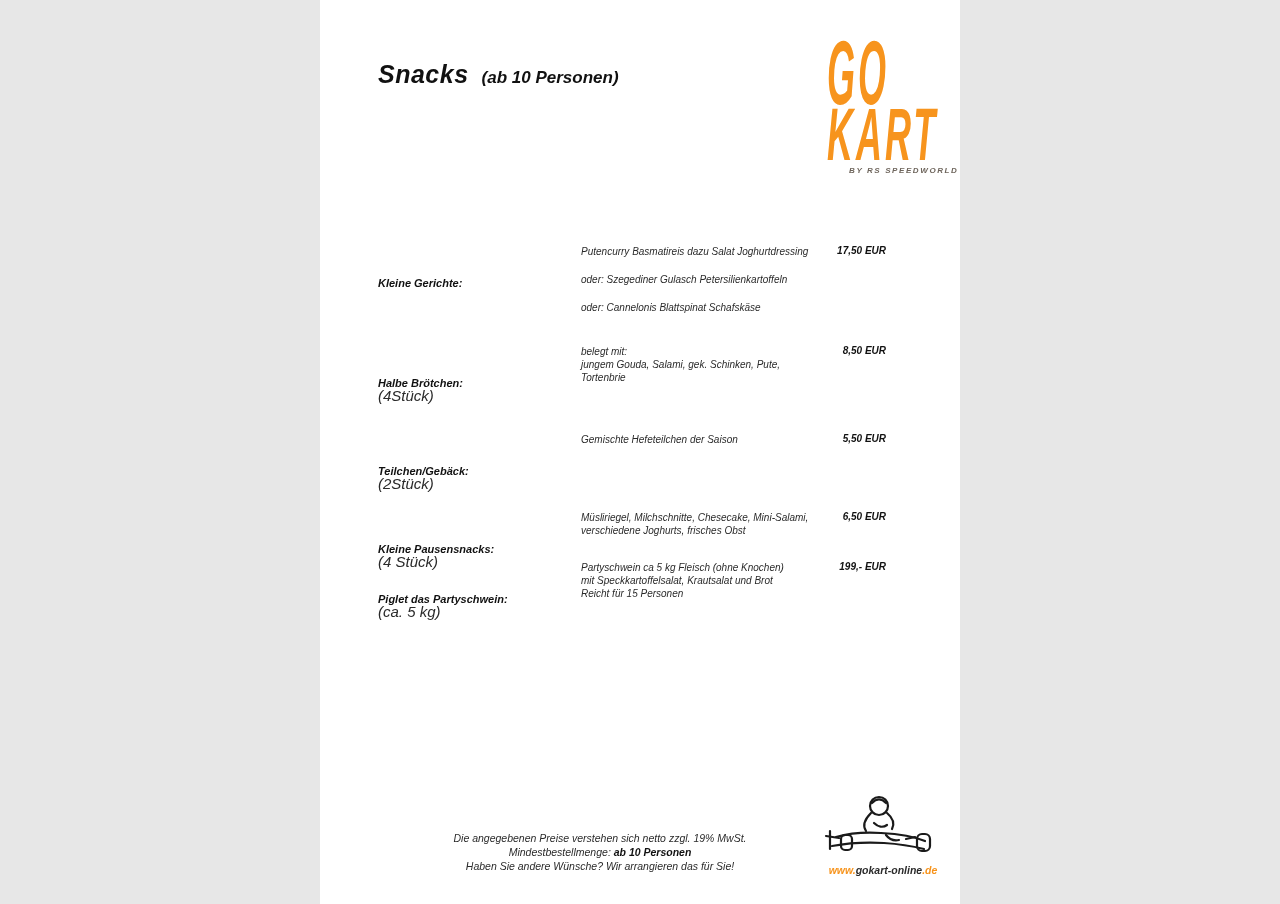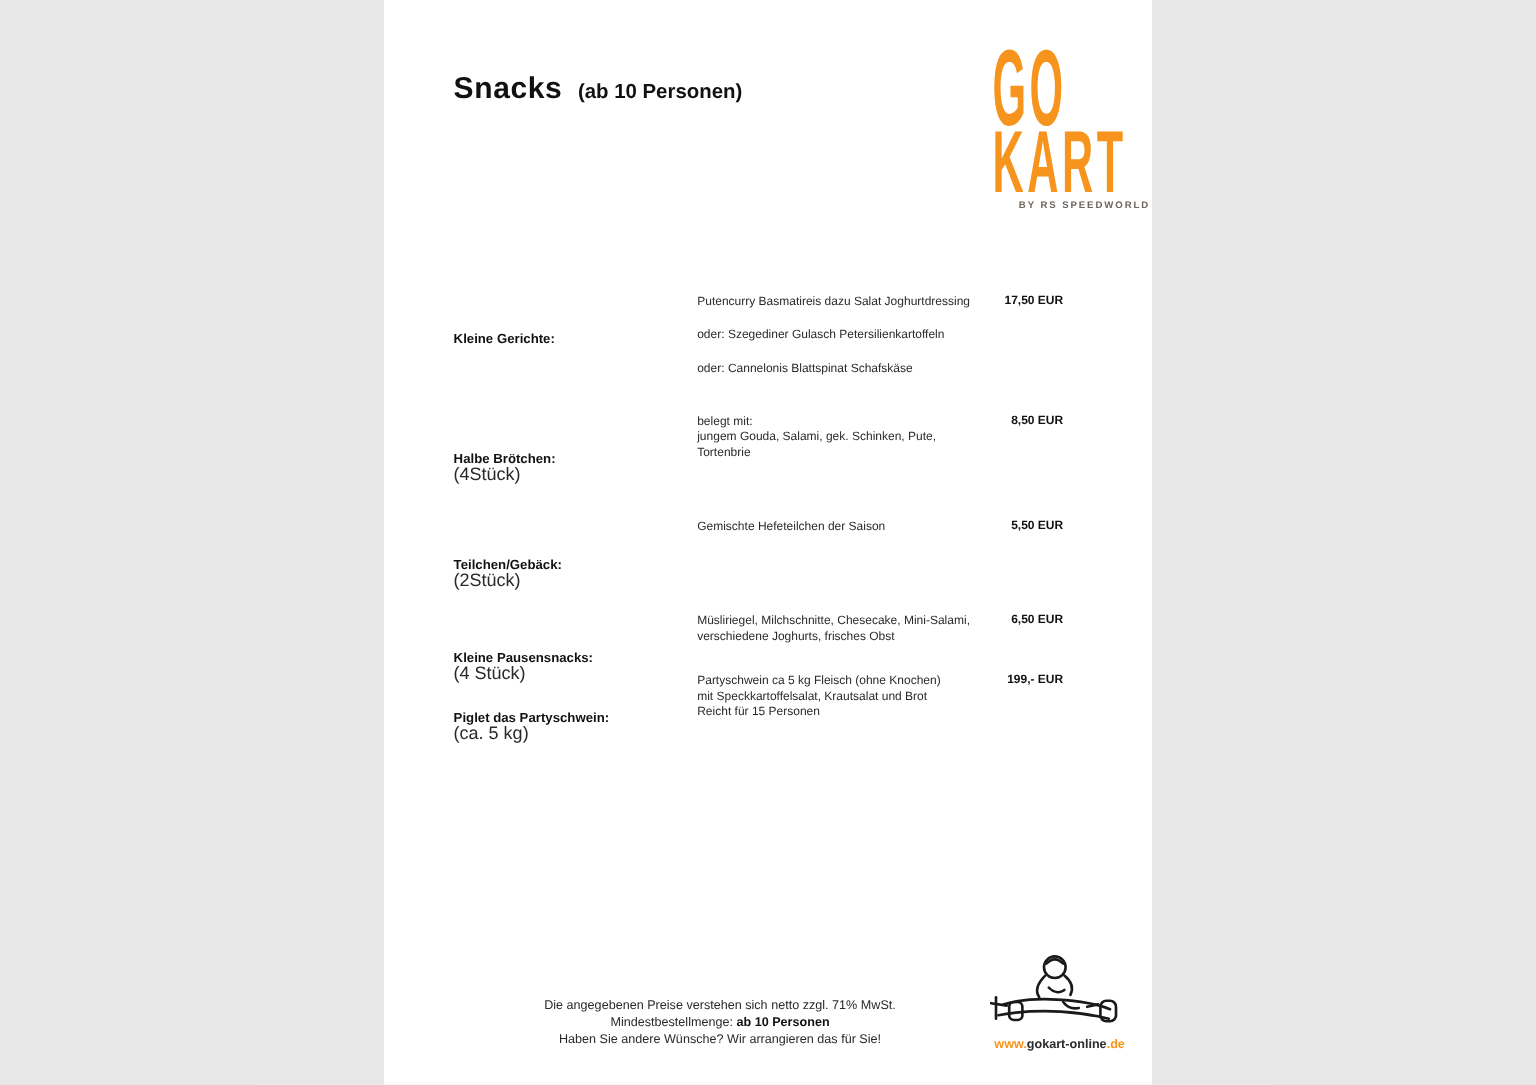--- a/index.html
+++ b/index.html
@@ -7,20 +7,21 @@
     width:1280px;height:904px;
     background:#E7E7E7;
     font-family:"Liberation Sans", sans-serif;
     overflow:hidden;
   }
   .page{
     position:relative;
     width:640px;height:904px;
     margin:0 auto;
     background:#FFFFFF;
+    font-style:italic;
   }
   
   .title-row{
     position:absolute;left:58px;top:60px;
     display:flex;align-items:baseline;gap:13px;
     color:#111;
   }
   .title{font-size:25px;font-weight:bold;letter-spacing:.5px;}
   .subtitle{font-size:17px;font-weight:bold;}
   
@@ -141,21 +142,21 @@
     </div>
     <div class="item-desc">
       <div class="desc-line">Partyschwein ca 5 kg Fleisch (ohne Knochen)</div>
       <div class="desc-line">mit Speckkartoffelsalat, Krautsalat und Brot</div>
       <div class="desc-line">Reicht für 15 Personen</div>
     </div>
     <div class="item-price">199,- EUR</div>
   </div>
 
   <div class="footer">
-    <div>Die angegebenen Preise verstehen sich netto zzgl. 71% MwSt.</div>
+    <div>Die angegebenen Preise verstehen sich netto zzgl. 19% MwSt.</div>
     <div><span>Mindestbestellmenge: </span><b>ab 10 Personen</b></div>
     <div>Haben Sie andere Wünsche? Wir arrangieren das für Sie!</div>
   </div>
 
   <div class="kart-block">
     <svg class="kart-sketch" width="118" height="70" viewBox="0 0 118 70" fill="none" stroke="#1a1a1a" stroke-width="2.2" stroke-linecap="round" stroke-linejoin="round">
 
       <circle cx="55" cy="13" r="9"></circle>
       <path d="M48,10 q7,-7 14,0"></path>
 

